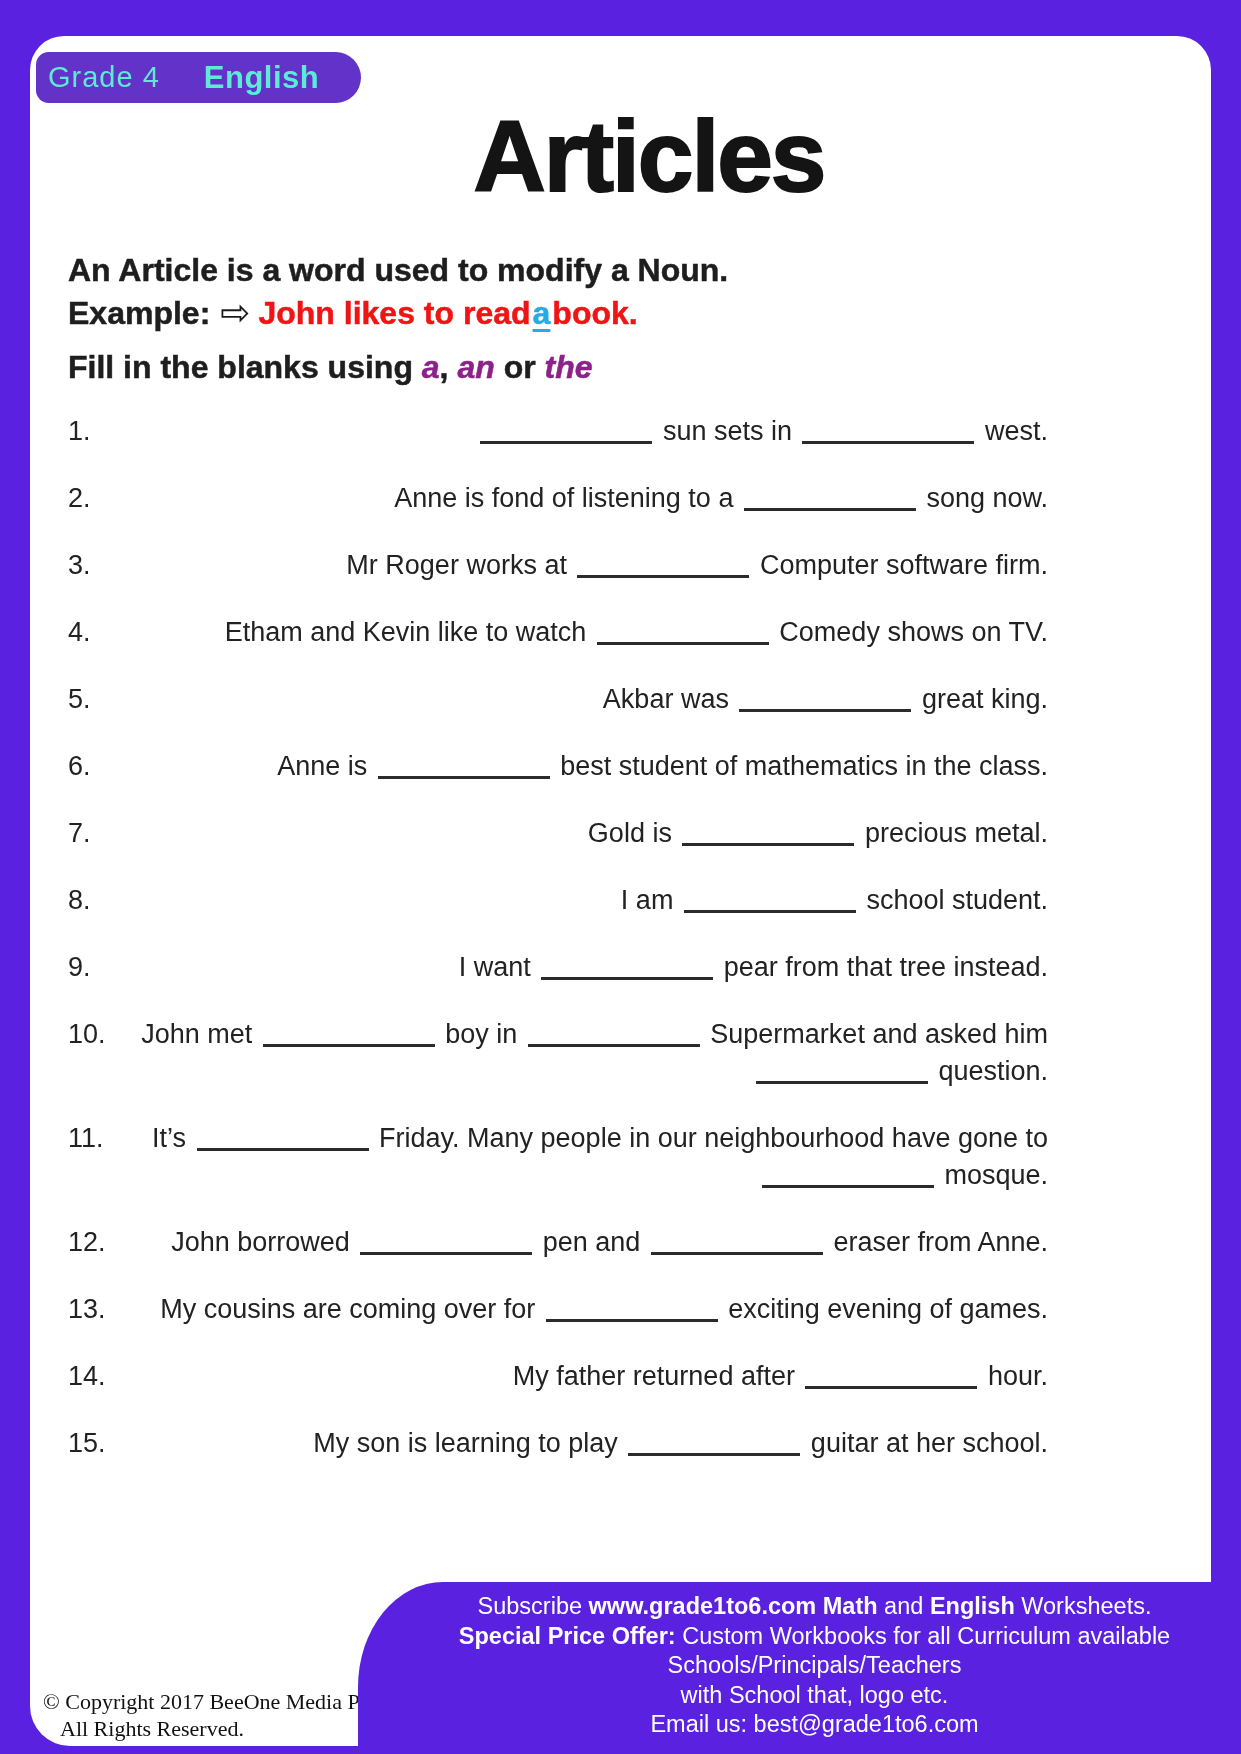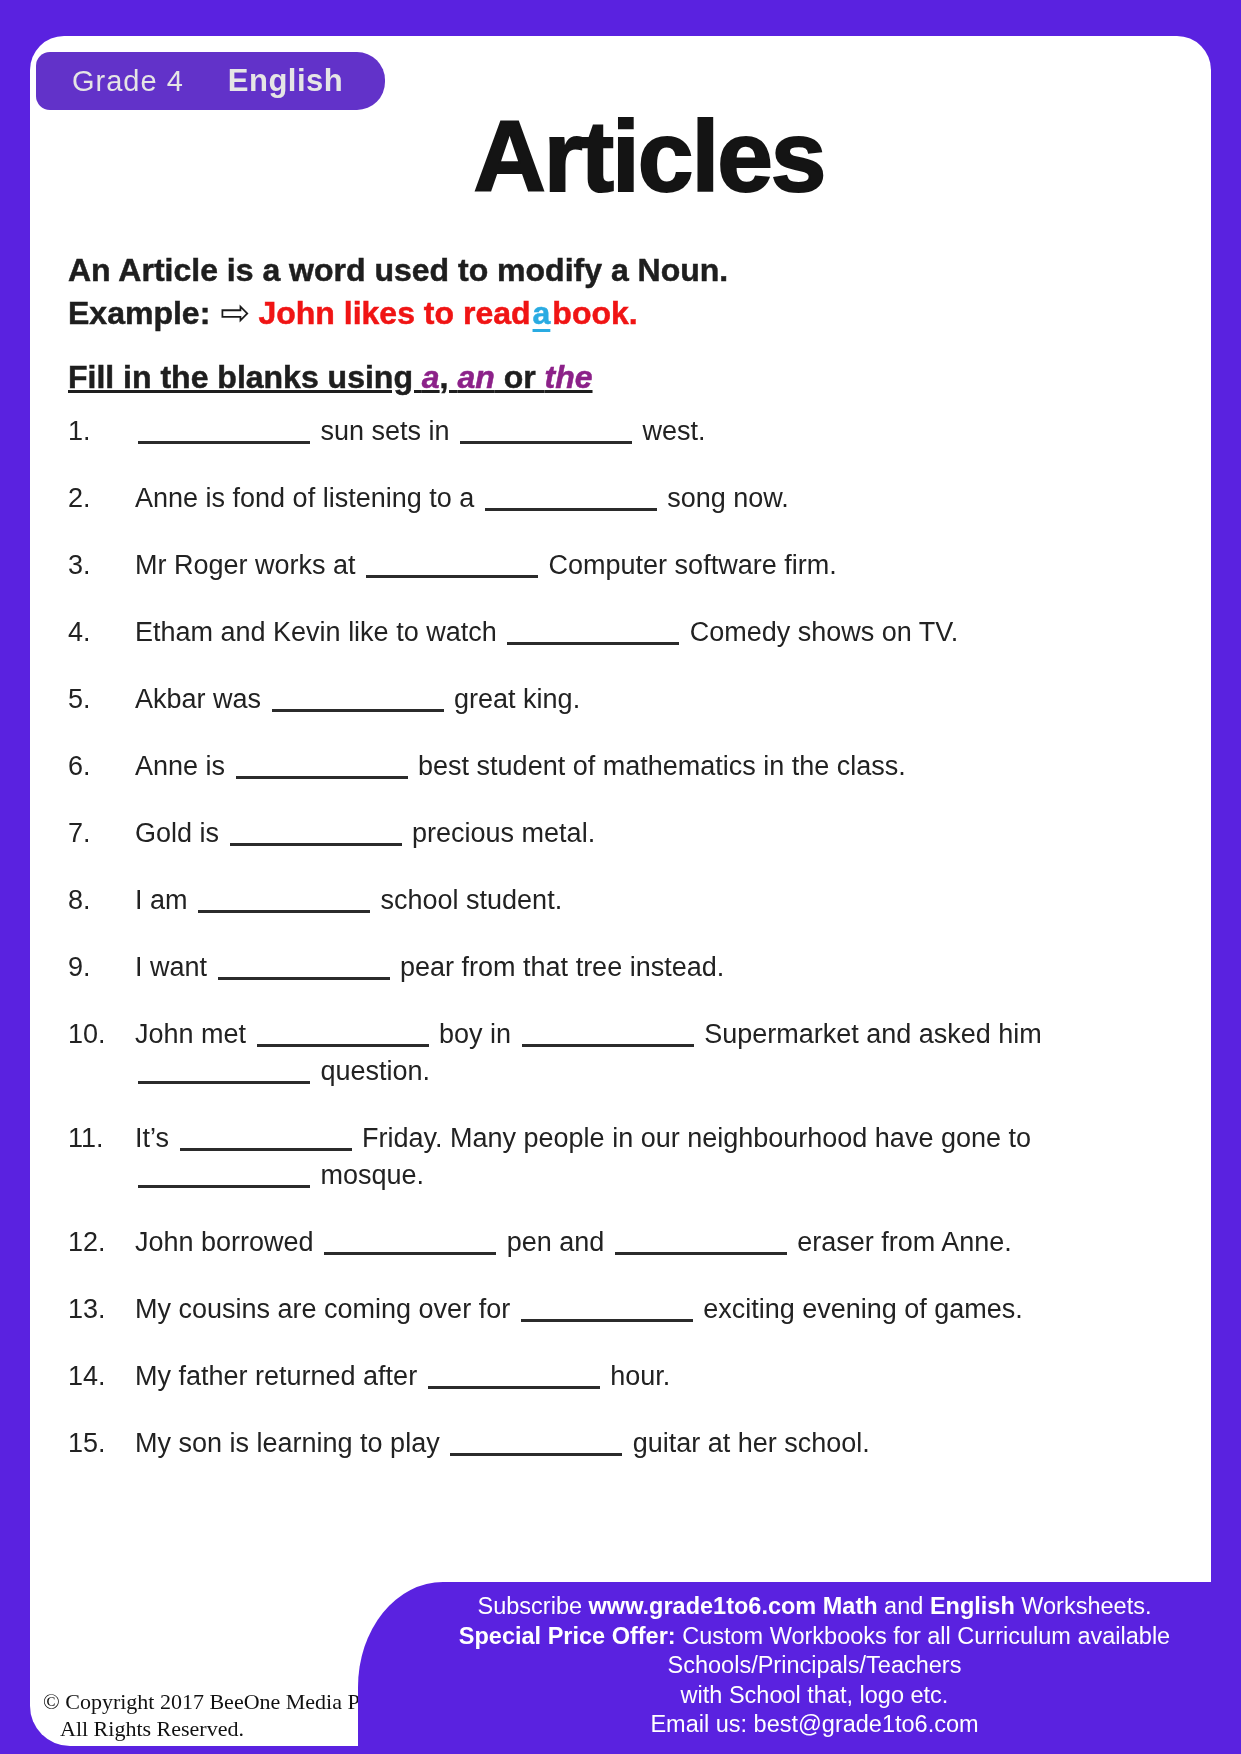--- a/index.html
+++ b/index.html
@@ -14,56 +14,56 @@
   #page{
     position:relative;width:1241px;height:1754px;background:var(--purple-main);
     overflow:hidden;font-family:"Liberation Sans",sans-serif;margin:0 auto;
   }
   #sheet{
     position:absolute;left:30px;top:36px;width:1181px;height:1710px;
     background:#ffffff;border-radius:34px 34px 40px 40px;
   }
   
   #badge{
-    position:absolute;left:36px;top:52px;height:58px;background:var(--purple-badge);
+    position:absolute;left:36px;top:52px;height:51px;background:var(--purple-badge);
     border-radius:14px 28px 28px 14px;display:flex;align-items:center;
-    gap:44px;padding:0 42px 0 36px;color:#e5e5e5;z-index:3;
+    gap:44px;padding:0 42px 0 12px;color:#5eead4;z-index:3;
   }
   #badge .grade{font-size:29px;font-weight:400;letter-spacing:1px;}
   #badge .subject{font-size:31px;font-weight:700;letter-spacing:.5px;}
   
   #title{
     position:absolute;left:64px;top:104px;width:1170px;text-align:center;
     font-size:100px;line-height:104px;font-weight:800;color:#141414;
     letter-spacing:-2px;-webkit-text-stroke:2px #141414;z-index:2;
   }
   
   .intro-line{
     position:absolute;left:68px;height:42px;line-height:42px;
     font-size:32px;font-weight:700;color:var(--ink);
     -webkit-text-stroke:.5px currentColor;white-space:nowrap;z-index:2;
   }
   #def-line{top:249px;}
   #example-line{top:291px;}
-  #instruction-line{top:356px;text-decoration:underline;}
+  #instruction-line{top:346px;}
   #example-line .arrow{
     font-family:"DejaVu Sans",sans-serif;font-weight:400;font-size:36px;
     -webkit-text-stroke:0;color:#1a1a1a;padding:0 8px 0 10px;position:relative;top:1px;
   }
   #example-line .red{color:var(--red);}
   #example-line .article{
     color:var(--blue);text-decoration:underline;text-decoration-thickness:3px;
     text-underline-offset:5px;padding:0 2px;
   }
   .mag{color:var(--magenta);font-style:italic;}
   
   #questions{position:absolute;left:68px;top:413px;width:980px;z-index:2;}
   .q{display:flex;margin-bottom:30px;font-size:27px;line-height:37px;color:#222222;}
   .qnum{width:67px;flex:0 0 67px;}
-  .qtext{flex:1;}
+  .qtext{flex:1;text-align:right;}
   .blank{
     display:inline-block;width:172px;height:20px;margin:0 3px;
     border-bottom:3px solid #2b2b2b;position:relative;top:4px;
   }
   
   #band{
     position:absolute;left:358px;top:1582px;width:883px;height:172px;
     background:var(--purple-main);border-top-left-radius:85px 105px;
     color:#ffffff;text-align:center;padding:10px 26px 7px 56px;box-sizing:border-box;z-index:4;
   }

